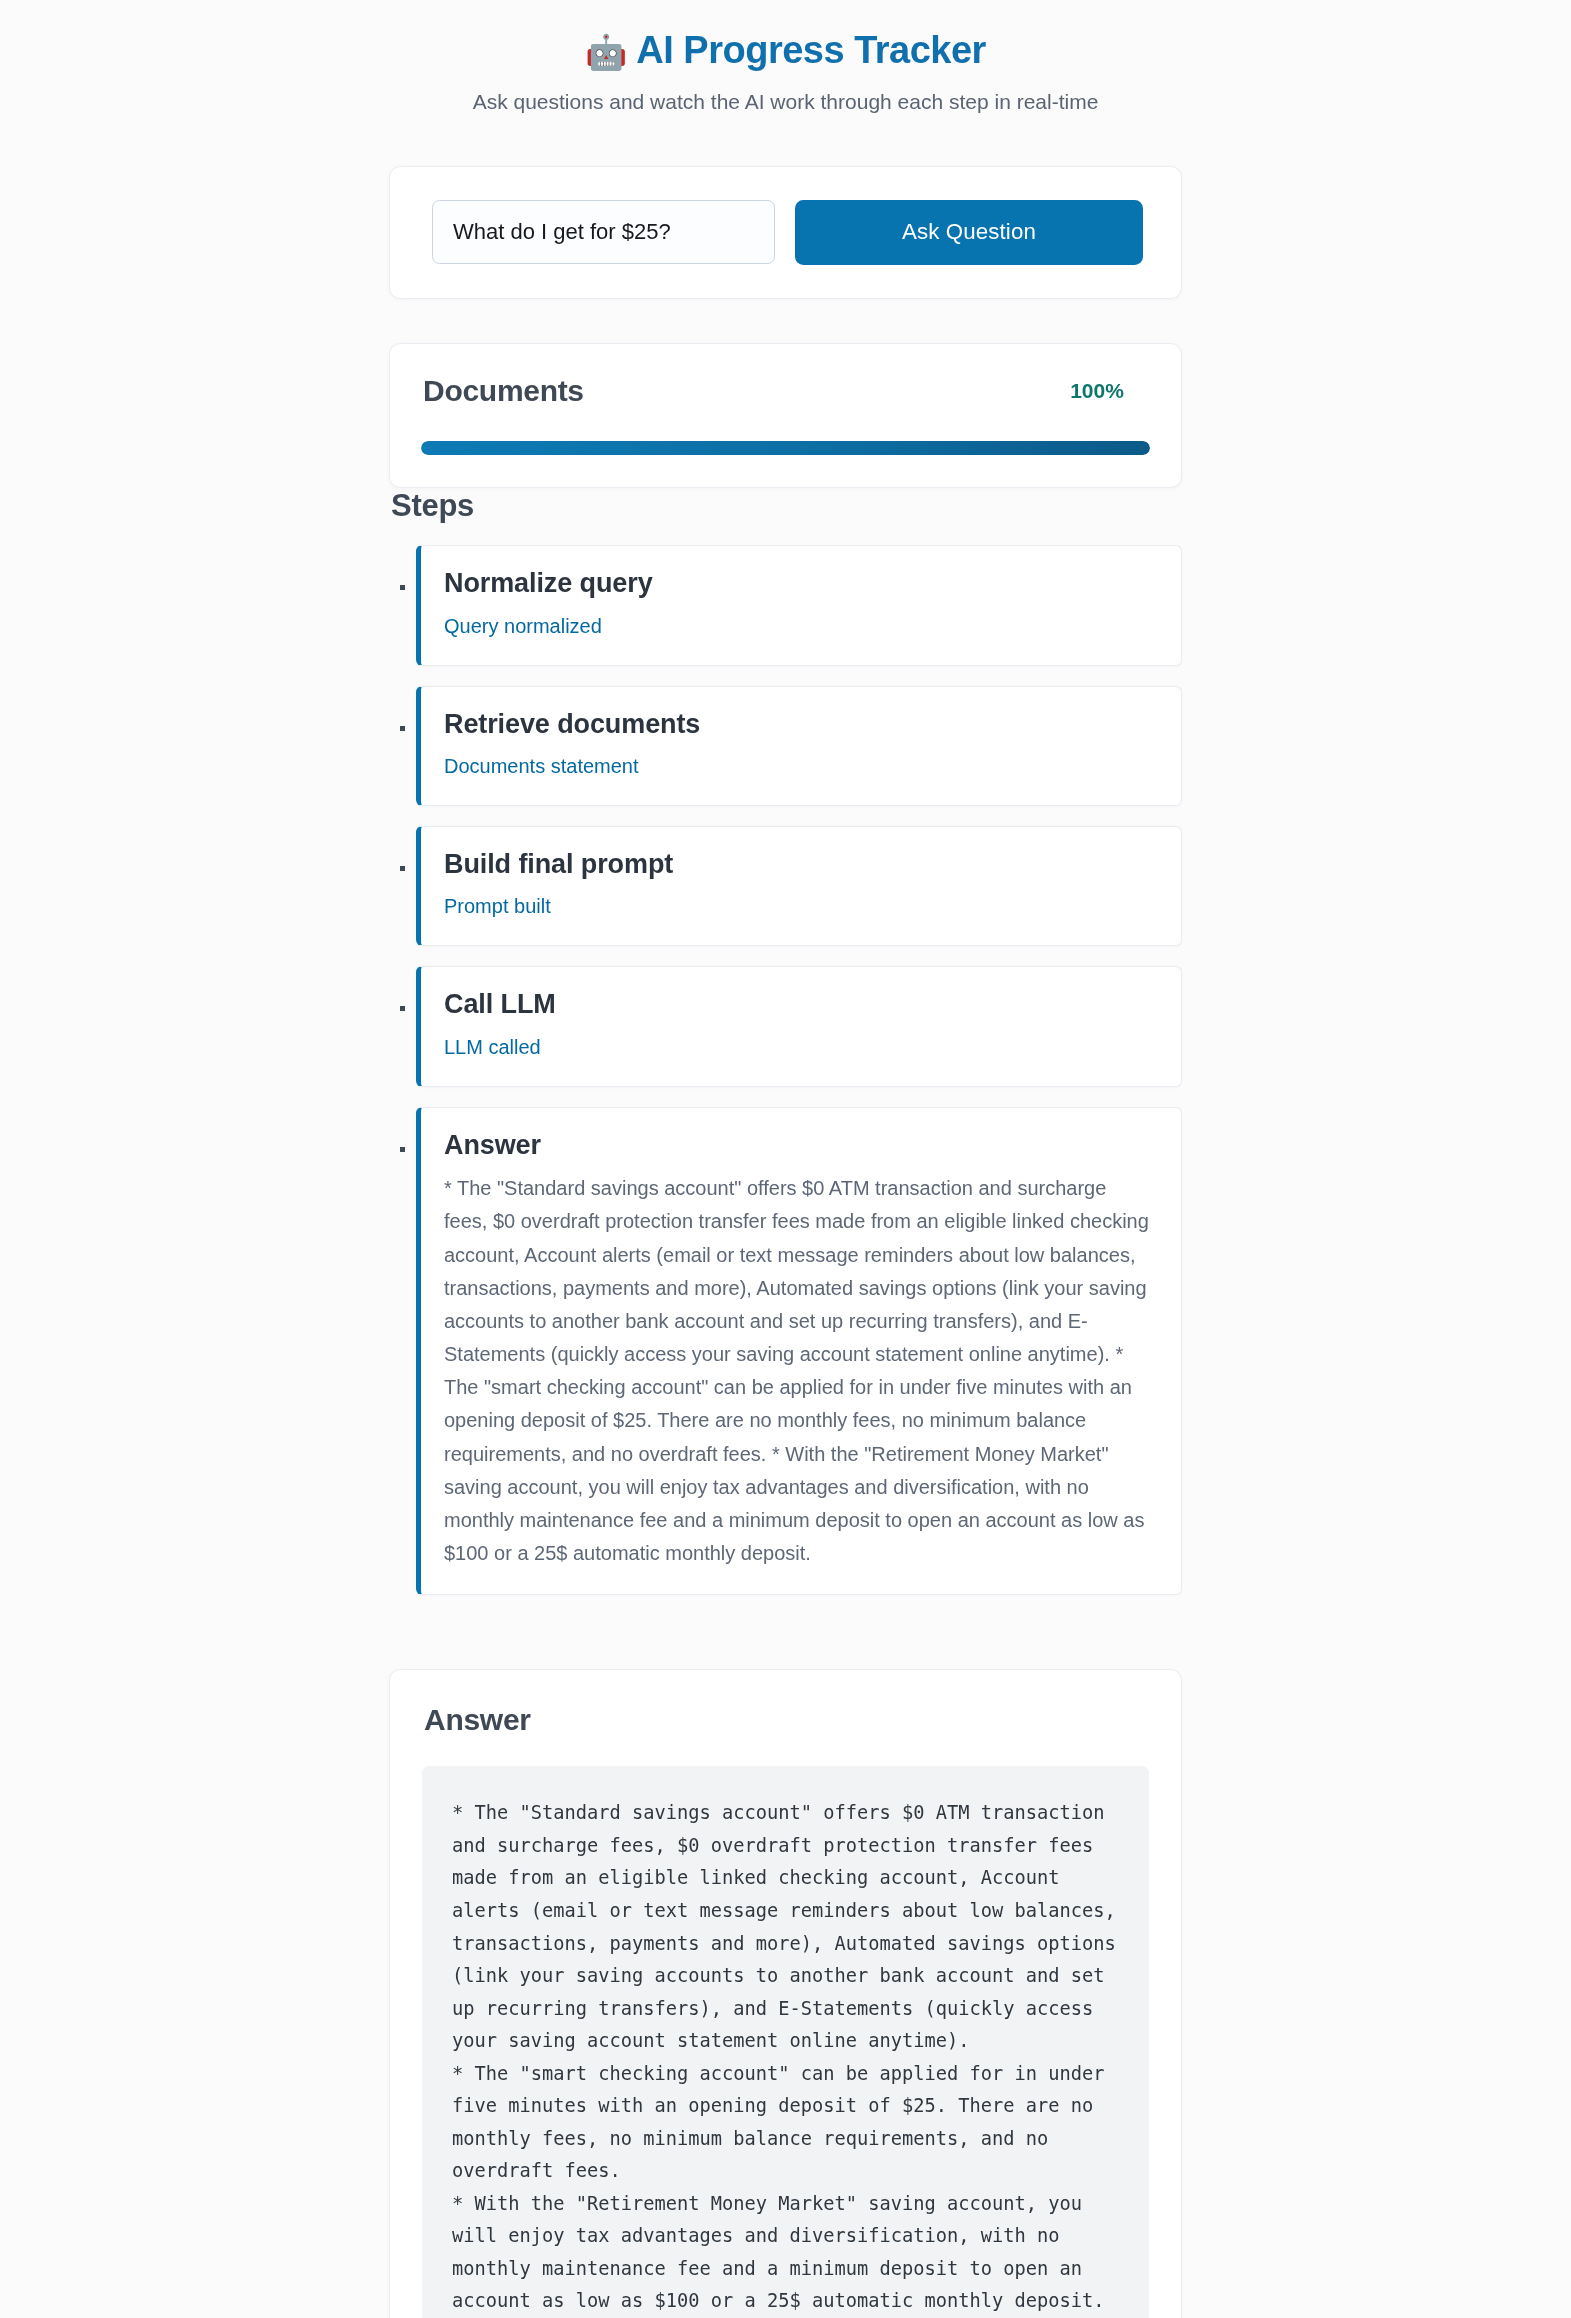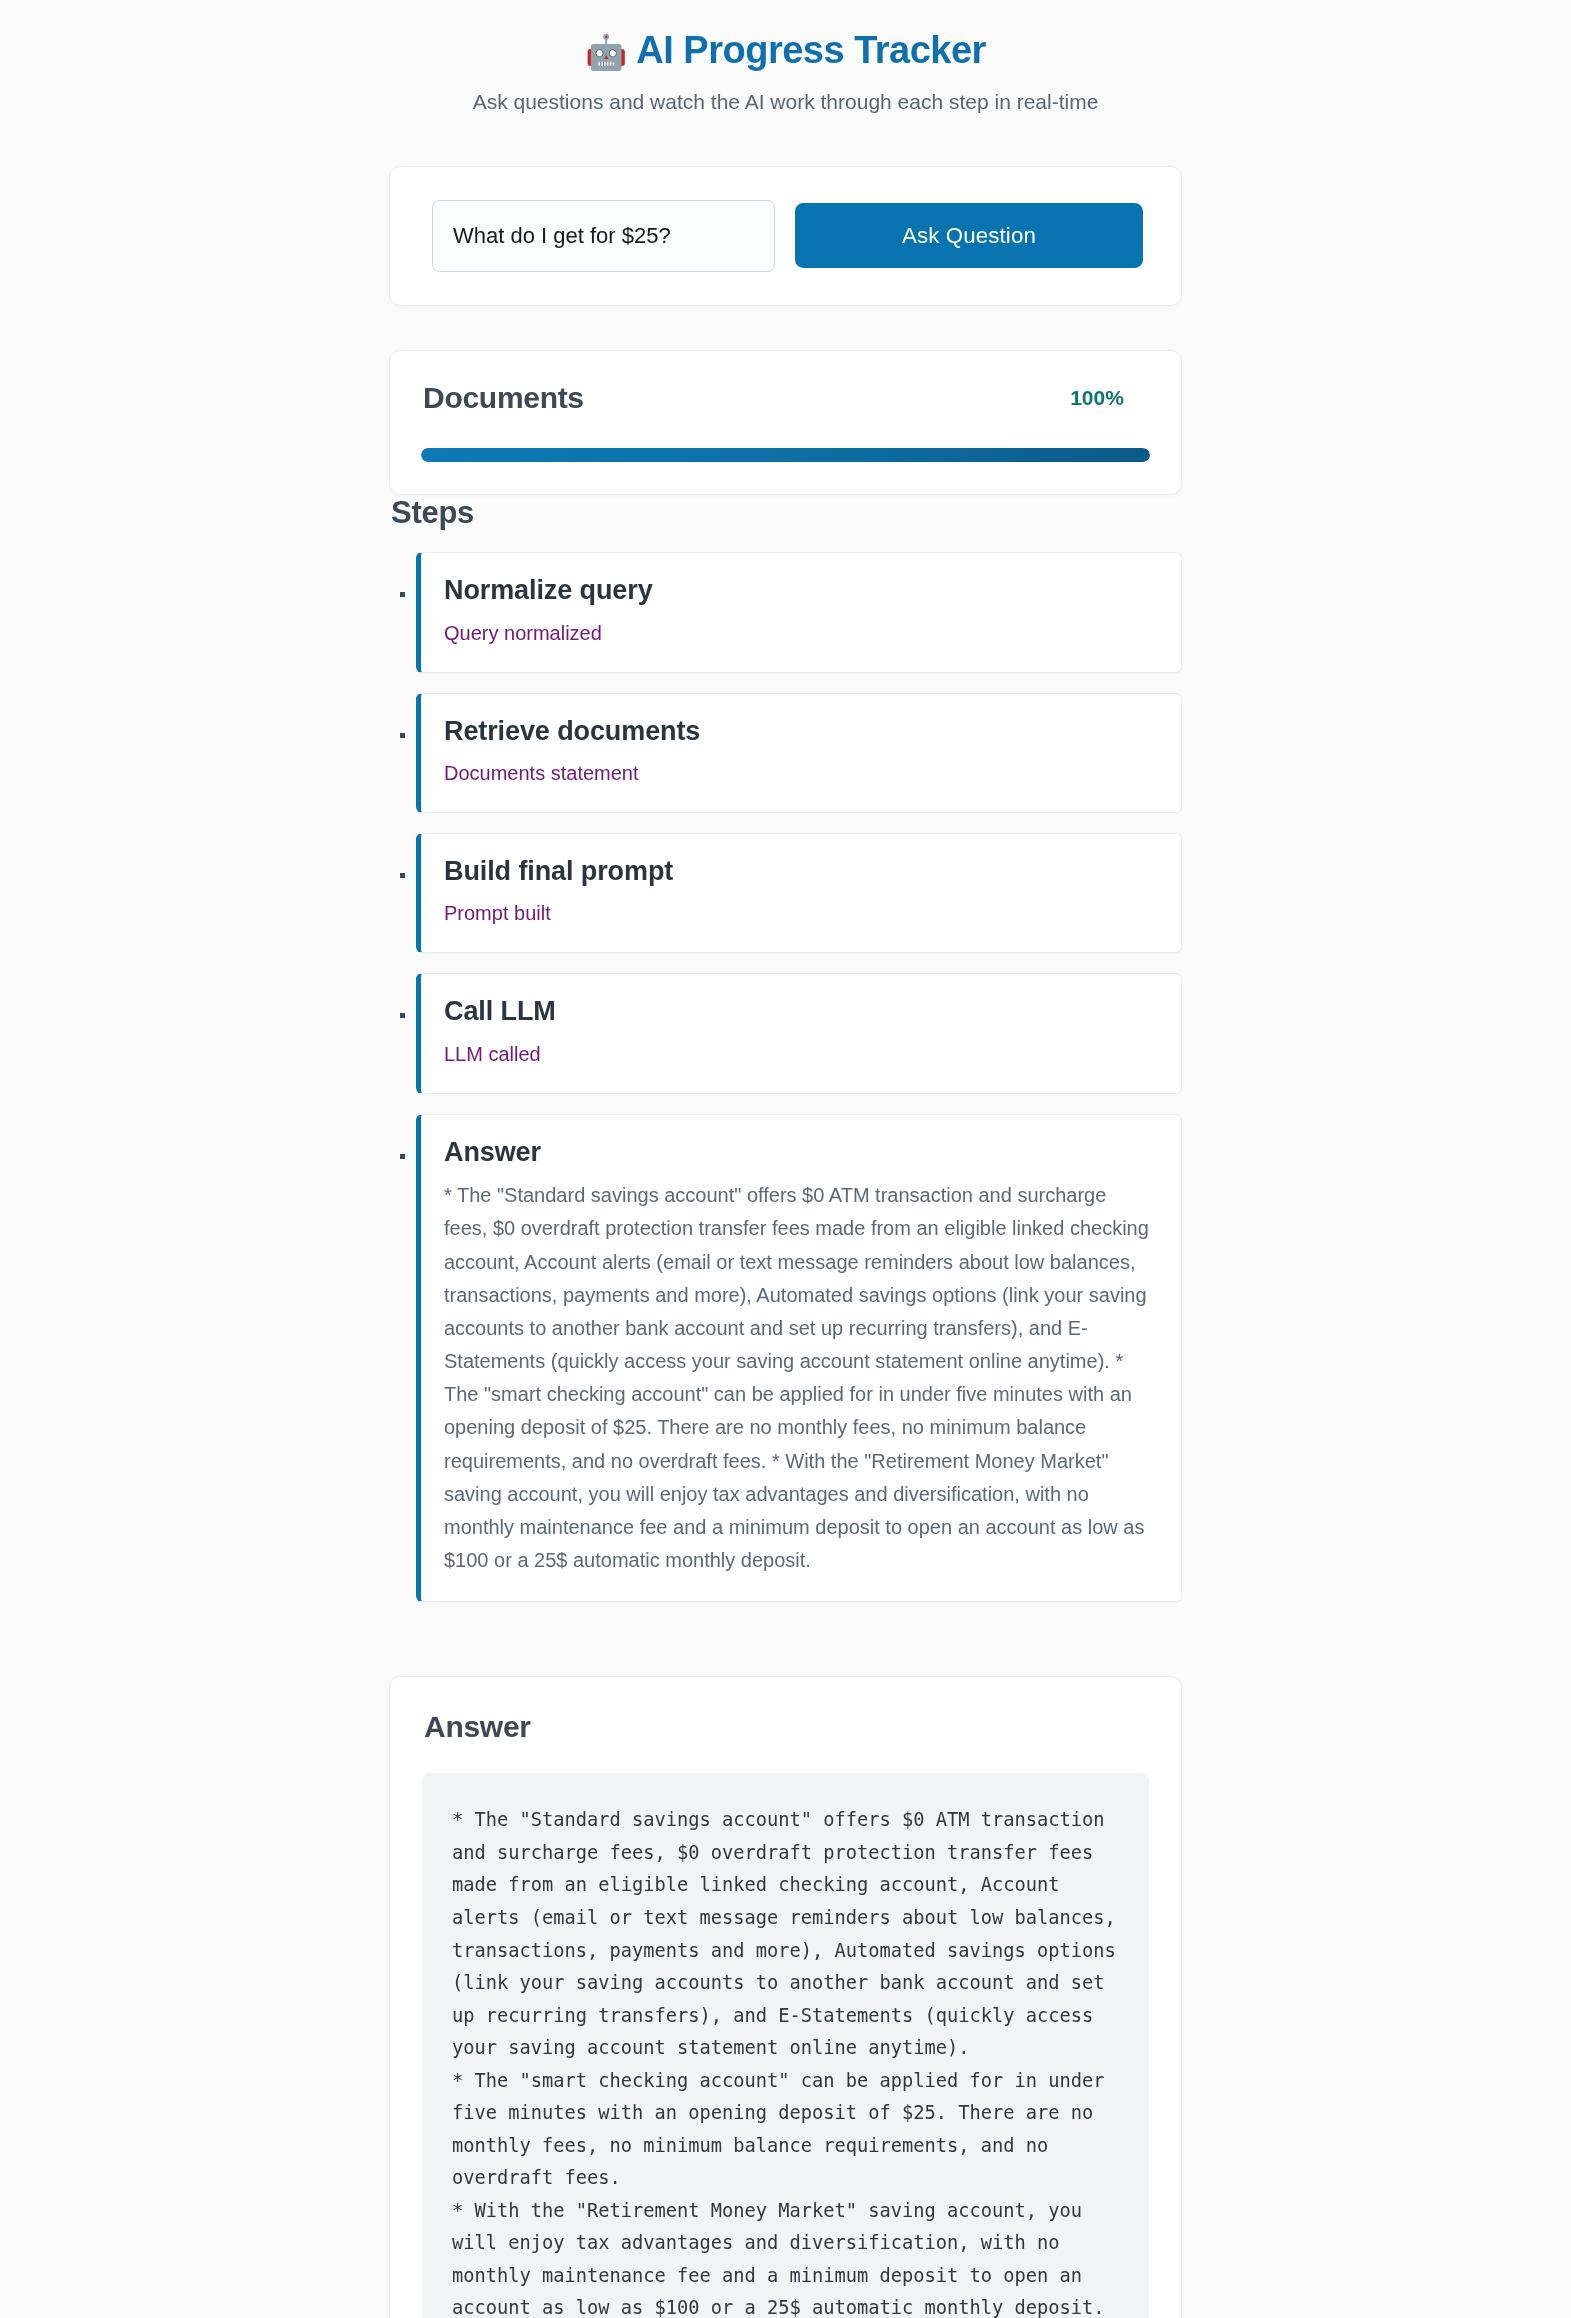--- a/index.html
+++ b/index.html
@@ -65,21 +65,21 @@
   
   .ask-panel {
     margin-top: 50px;
     padding: 33px 42px;
     display: flex;
     align-items: center;
     gap: 20px;
   }
   .query-input {
     flex: 0 0 343px;
-    height: 72px;
+    height: 64px;
     border: 1.6px solid #ccd4e2;
     border-radius: 7.3px;
     background: #fcfdfe;
     font-family: "Liberation Sans", sans-serif;
     font-size: 22px;
     color: #16191d;
     padding: 0 20px;
     outline: none;
   }
   .ask-button {
@@ -168,21 +168,21 @@
   }
   .step-name {
     font-size: 27px;
     font-weight: 700;
     color: #2c3440;
     letter-spacing: -0.1px;
   }
   .step-detail {
     margin-top: 11.4px;
     font-size: 20px;
-    color: #701a75;
+    color: #0369a1;
     line-height: 1.5;
   }
   .step-detail.long {
     line-height: 1.66;
     color: #5d6776;
   }
 
   
   .answer-panel {
     margin-top: 54px;

